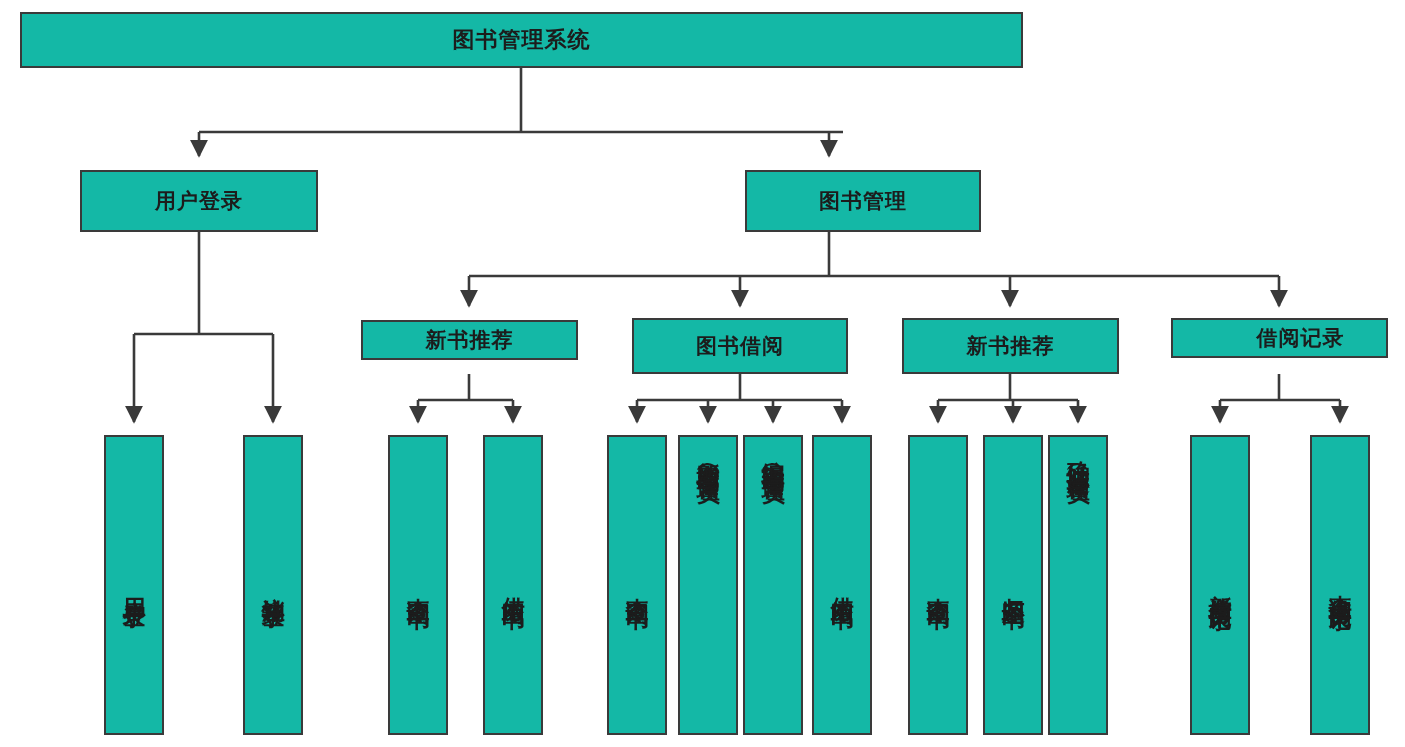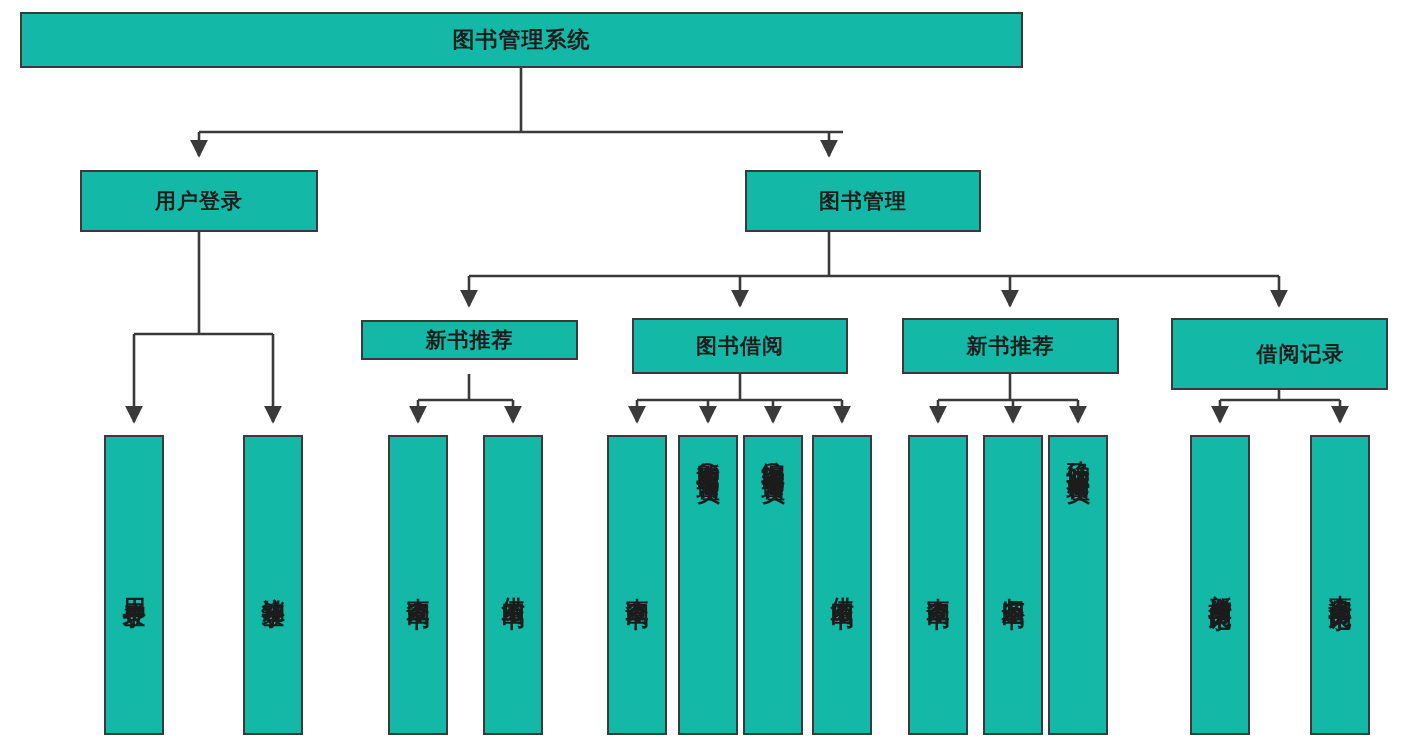--- a/index.html
+++ b/index.html
@@ -142,21 +142,21 @@
 
   <div class="node" style="left:361px; top:320px; width:217px; height:40px;">
     <span class="lbl">新书推荐</span>
   </div>
   <div class="node" style="left:632px; top:318px; width:216px; height:56px;">
     <span class="lbl">图书借阅</span>
   </div>
   <div class="node" style="left:902px; top:318px; width:217px; height:56px;">
     <span class="lbl">新书推荐</span>
   </div>
-  <div class="node" style="left:1171px; top:318px; width:217px; height:72px;padding-left:42px;">
+  <div class="node" style="left:1171px; top:318px; width:217px; height:40px;padding-left:42px;">
     <span class="lbl">借阅记录</span>
   </div>
 
   <div class="node leaf" style="left:104px; top:435px; width:60px; height:300px;">
     <div class="leafwrap">
       <span class="lbl">用户登录</span>
     </div>
   </div>
 
   <div class="node leaf" style="left:243px; top:435px; width:60px; height:300px;">

